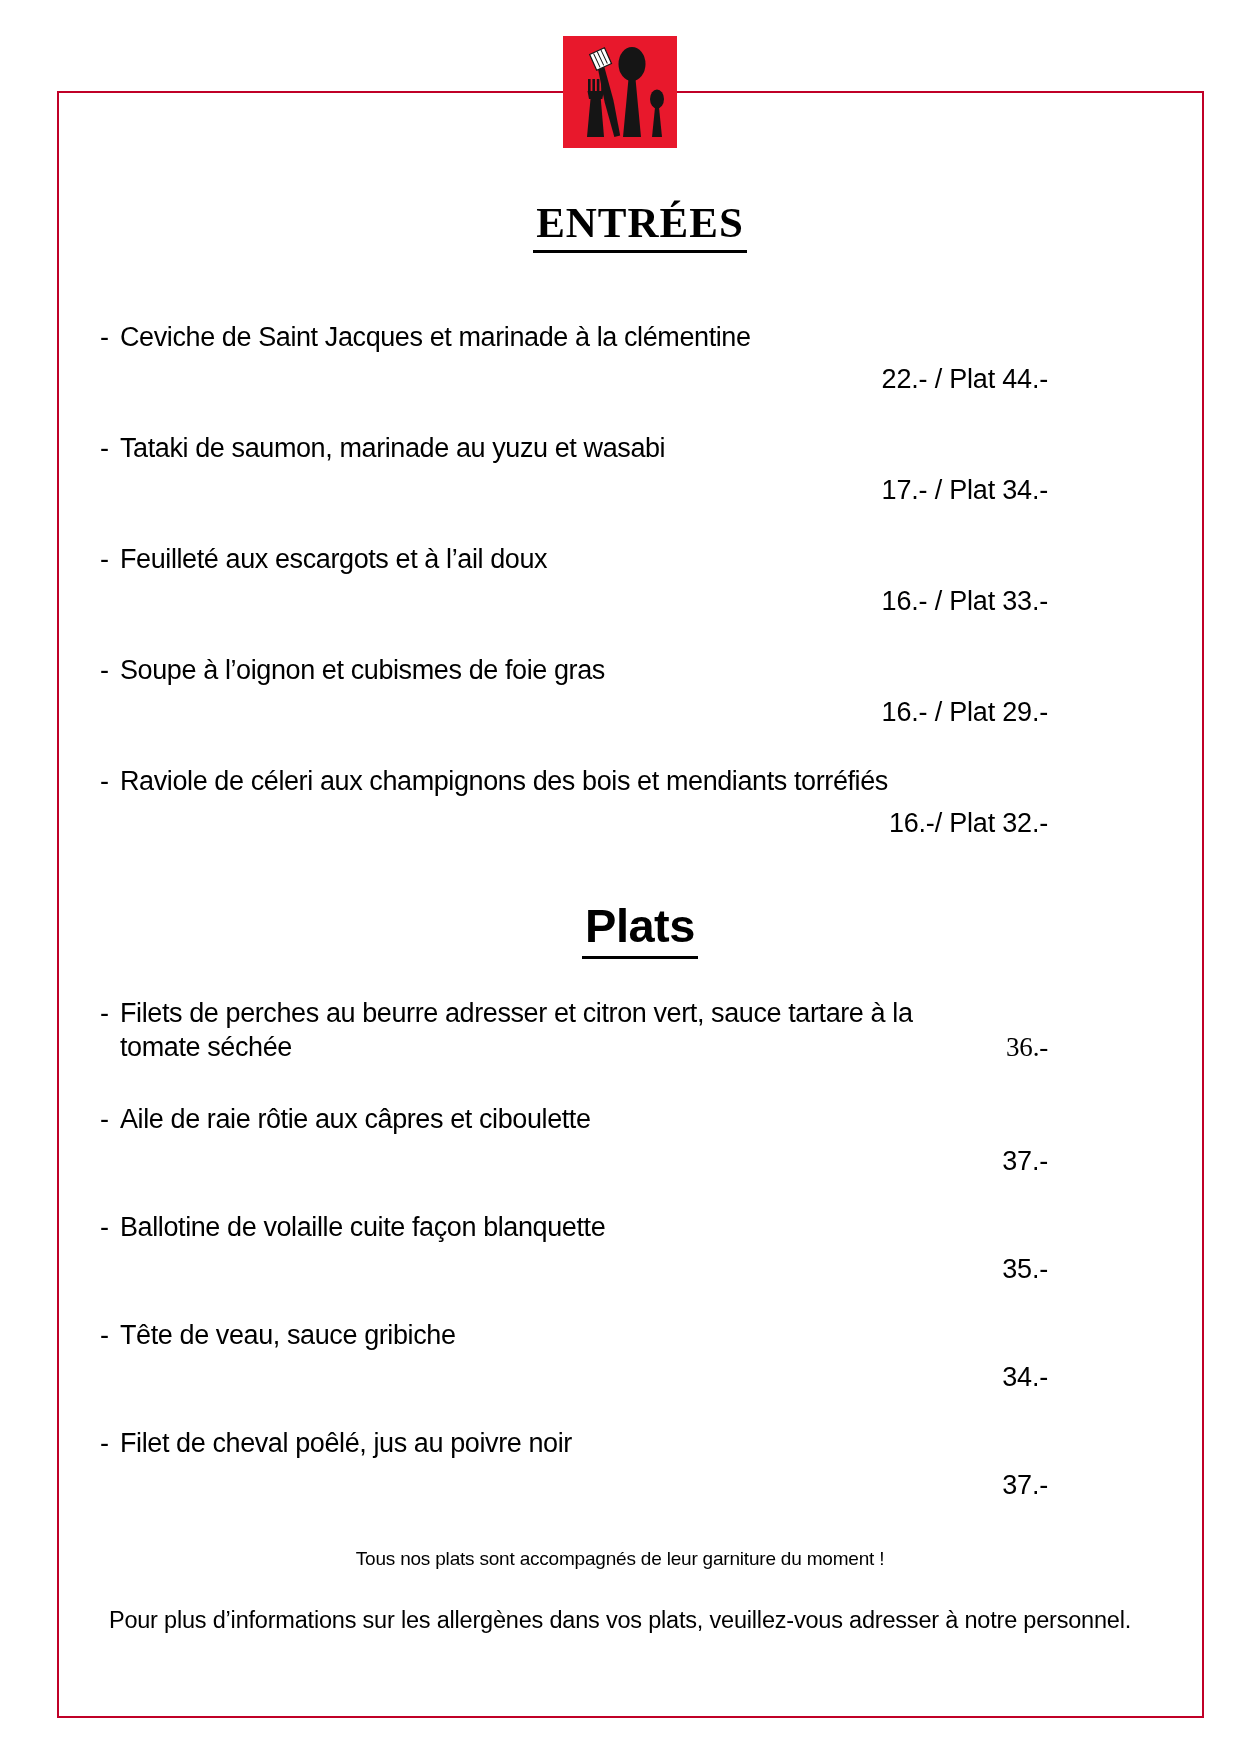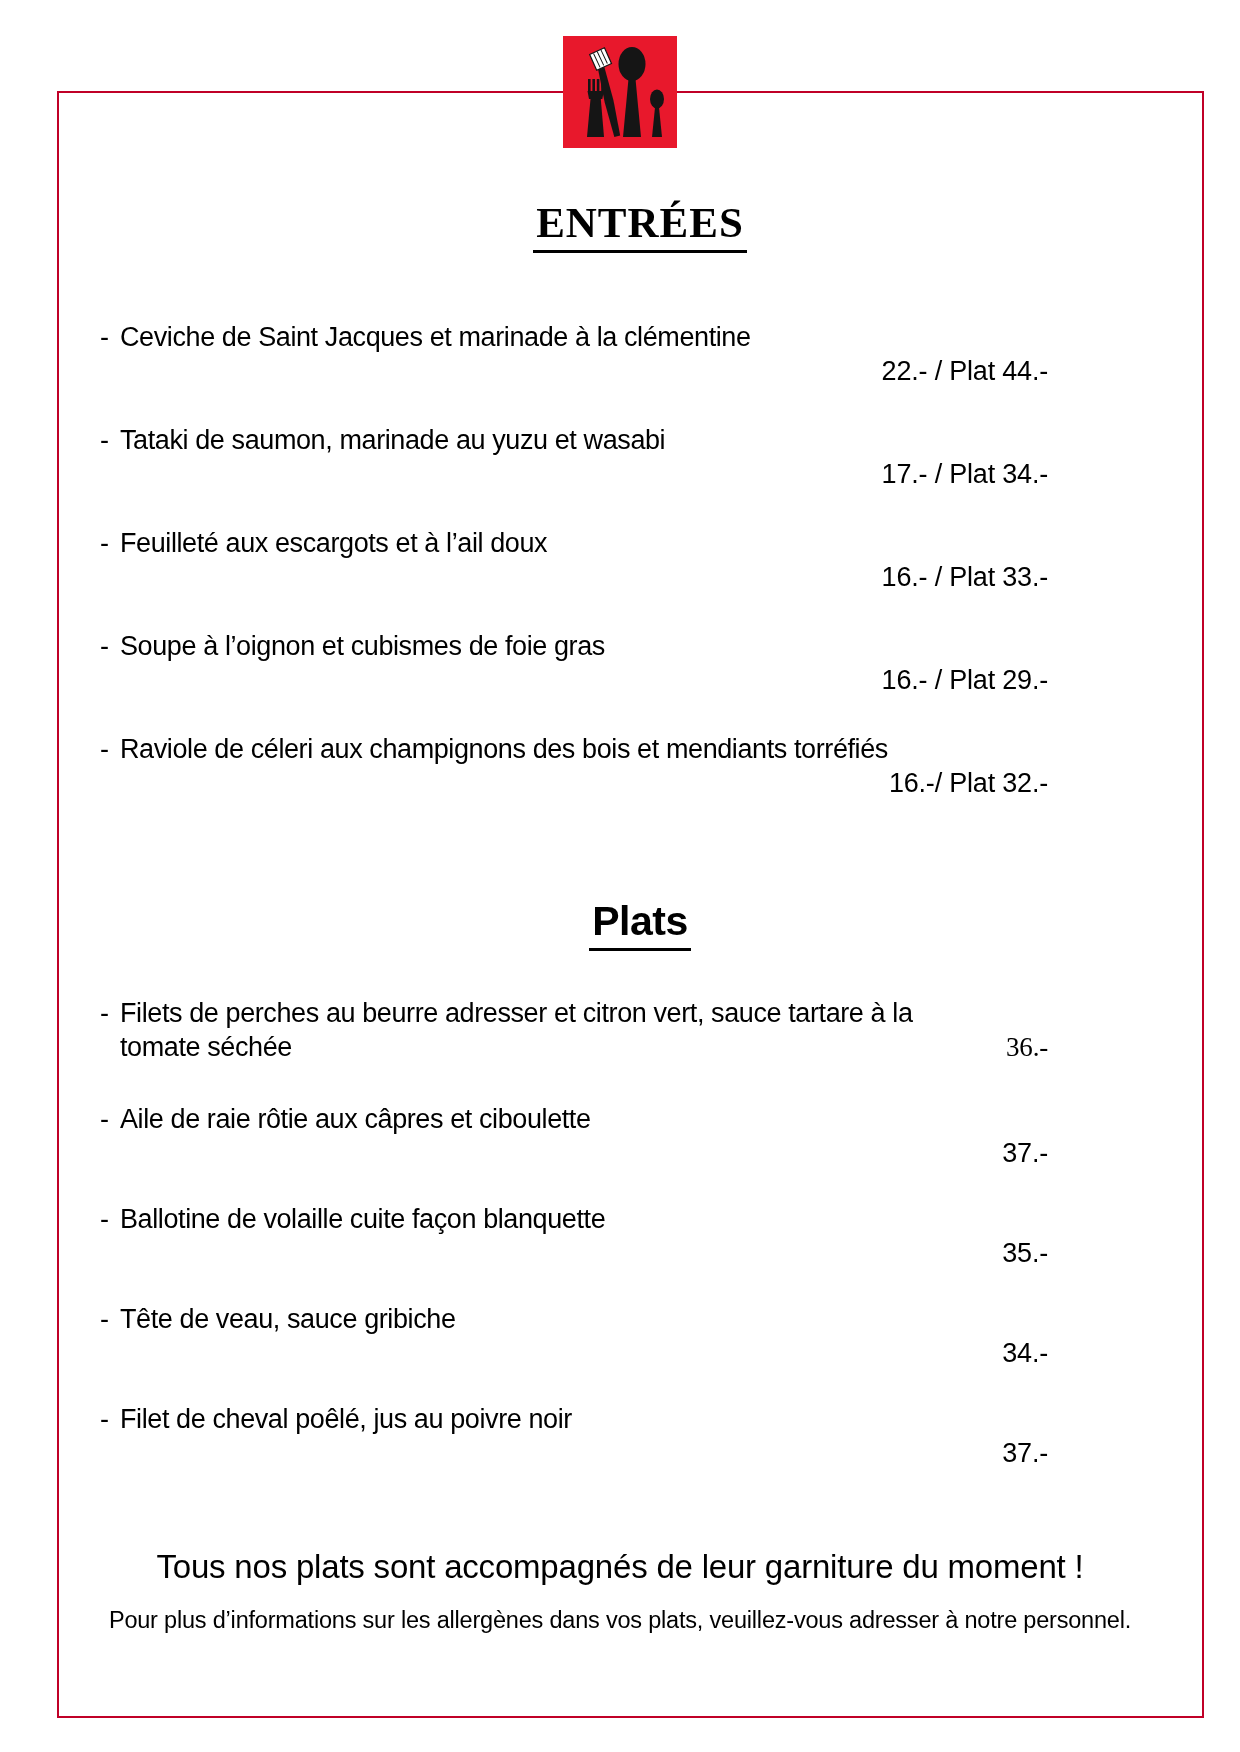--- a/index.html
+++ b/index.html
@@ -32,21 +32,21 @@
     position: absolute; left: 0; right: 0;
     text-align: center; z-index: 2; margin-left: 40px;
   }
   .entrees-title {
     top: 198px;
     font-family: "Liberation Serif", "DejaVu Serif", serif;
     font-size: 43px; font-weight: bold; letter-spacing: 1px;
   }
   .plats-title {
     top: 898px;
-    font-size: 41px; font-weight: bold; letter-spacing: -0.5px;
+    font-size: 47px; font-weight: bold; letter-spacing: -0.5px;
   }
   .underline {
     display: inline-block;
     border-bottom: 3px solid #000;
     padding: 0 3px 3px 3px;
   }
 
   .menu-list { position: absolute; left: 100px; right: 192px; }
   .entrees-list { top: 320px; }
   .plats-list { top: 996px; }
@@ -56,31 +56,32 @@
 
   .mi-name {
     display: flex;
     font-size: 27px; line-height: 34px; letter-spacing: -0.4px;
   }
   .marker { flex: 0 0 20px; }
   .name-text { flex: 1; }
 
   .mi-price {
     font-size: 27px; line-height: 34px; letter-spacing: -0.2px;
+    margin-top: 8px;
     text-align: right;
   }
 
   .menu-item.inline-price { position: relative; margin-bottom: 38px; }
   .inline-price .name-text { padding-right: 95px; }
   .inline-price .mi-price { position: absolute; right: 0; bottom: 0; margin-top: 0; font-family: Liberation Serif, serif; }
 
   .footer-note {
     position: absolute; left: 0; right: 0; top: 1548px;
     text-align: center;
-    font-size: 33px; letter-spacing: -0.2px;
+    font-size: 19px; letter-spacing: -0.2px;
   }
   .allergen-note {
     position: absolute; left: 0; right: 0; top: 1607px;
     text-align: center;
     font-size: 23.5px; letter-spacing: -0.2px;
   }
 </style>
 </head>
 <body>
 

